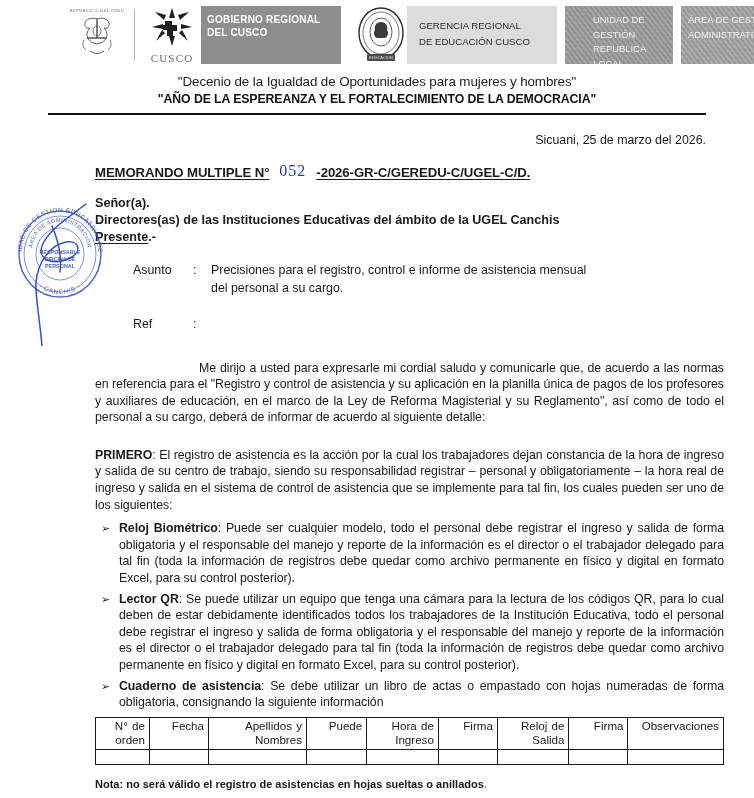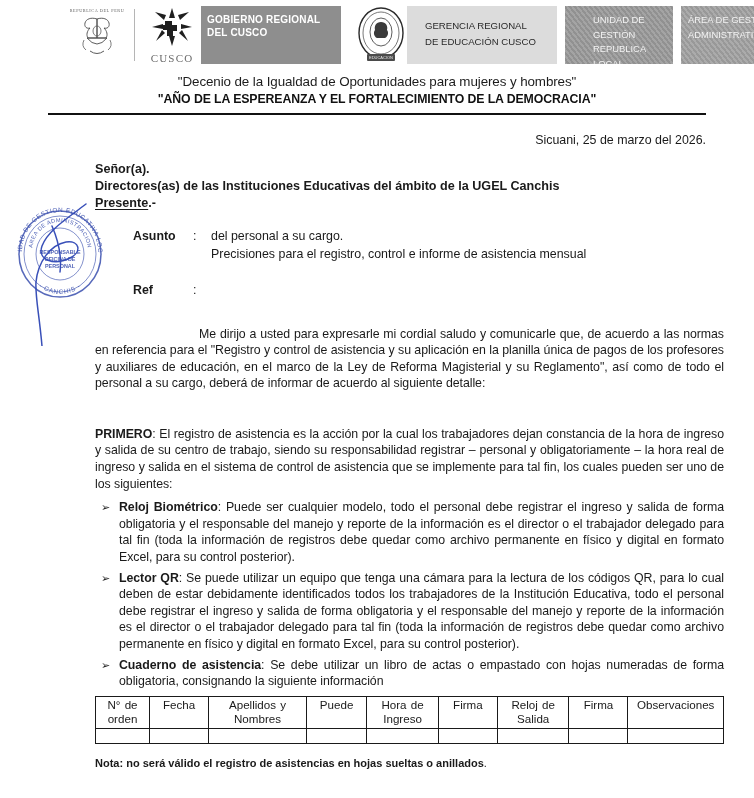--- a/index.html
+++ b/index.html
@@ -95,21 +95,21 @@
   .gre-seal {
     width: 52px; height: 58px;
     position: relative;
     flex: 0 0 auto;
   }
   .gre-box {
     background: #dcdcdc;
     color: #2a2a2a;
     font-size: 9.6px;
     line-height: 16px;
-    padding: 12px 12px 0 18px;
+    padding: 12px 12px 0 12px;
     height: 58px;
     width: 150px;
     white-space: nowrap;
   }
 
   .tag-box {
     background: #9a9a9a;
     color: #f2f2f2;
     font-size: 9.4px;
     line-height: 14.5px;
@@ -197,33 +197,33 @@
   }
 
   .field-block { margin-top: 16px; }
   .field-row {
     display: flex;
     font-size: 12.4px;
     line-height: 17.5px;
   }
   .field-label {
     width: 98px;
-    font-weight: bold;
+    font-weight: normal;
     flex: 0 0 auto;
     padding-left: 38px;
   }
   .field-colon { width: 18px; flex: 0 0 auto; }
   .field-value { flex: 1 1 auto; }
   .field-row.ref { margin-top: 19px; }
 
   .para {
     font-size: 12.35px;
     line-height: 16.6px;
     text-align: justify;
-    margin-top: 34px;
+    margin-top: 21px;
     letter-spacing: -0.05px;
   }
   .para.intro { margin-top: 26px; }
   .para .indent { display: inline-block; width: 104px; }
   .b { font-weight: bold; }
 
   .bullets { margin-top: 7px; }
   .bullet {
     display: flex;
     font-size: 12.35px;
@@ -246,21 +246,21 @@
   .tbl-wrap { margin-top: 6px; }
   table.grid {
     border-collapse: collapse;
     width: 100%;
     table-layout: fixed;
   }
   table.grid th, table.grid td {
     border: 1.2px solid #1a1a1a;
     font-size: 11.6px;
     font-weight: normal;
-    text-align: center;
+    text-align: right;
     vertical-align: top;
     padding: 1px 4px 2px 4px;
     line-height: 14px;
     word-spacing: 1px;
   }
   table.grid th { height: 30px; }
   table.grid td.empty { height: 15px; }
 
   .nota {
     font-size: 11px;
@@ -350,34 +350,37 @@
 <div class="slogans">
   <div class="slogan1">"Decenio de la Igualdad de Oportunidades para mujeres y hombres"</div>
   <div class="slogan2">"AÑO DE LA ESPEREANZA Y EL FORTALECIMIENTO DE LA DEMOCRACIA"</div>
 </div>
 <div class="rule"></div>
 
 <div class="sheet">
 
   <div class="place-date">Sicuani, 25 de marzo del 2026.</div>
 
+  <div class="memo-line">
+    <span class="memo-u">MEMORANDO MULTIPLE N°</span><span class="memo-num">052</span><span class="memo-u">-2026-GR-C/GEREDU-C/UGEL-C/D.</span>
+  </div>
 
   <div class="addressee">
     <div>Señor(a).</div>
     <div>Directores(as) de las Instituciones Educativas del ámbito de la UGEL Canchis</div>
     <div><span class="presente">Presente</span><span>.-</span></div>
   </div>
 
   <div class="field-block">
     <div class="field-row">
       <div class="field-label">Asunto</div>
       <div class="field-colon">:</div>
       <div class="field-value">
+        <div>Precisiones para el registro, control e informe de asistencia mensual</div>
         <div>del personal a su cargo.</div>
-        <div>Precisiones para el registro, control e informe de asistencia mensual</div>
       </div>
     </div>
     <div class="field-row ref">
       <div class="field-label">Ref</div>
       <div class="field-colon">:</div>
     </div>
   </div>
 
   <div class="para intro"><span class="indent"></span><span>Me dirijo a usted para expresarle mi cordial saludo y comunicarle que, de acuerdo a las normas en referencia para el "Registro y control de asistencia y su aplicación en la planilla única de pagos de los profesores y auxiliares de educación, en el marco de la Ley de Reforma Magisterial y su Reglamento", así como de todo el personal a su cargo, deberá de informar de acuerdo al siguiente detalle:</span></div>
 

